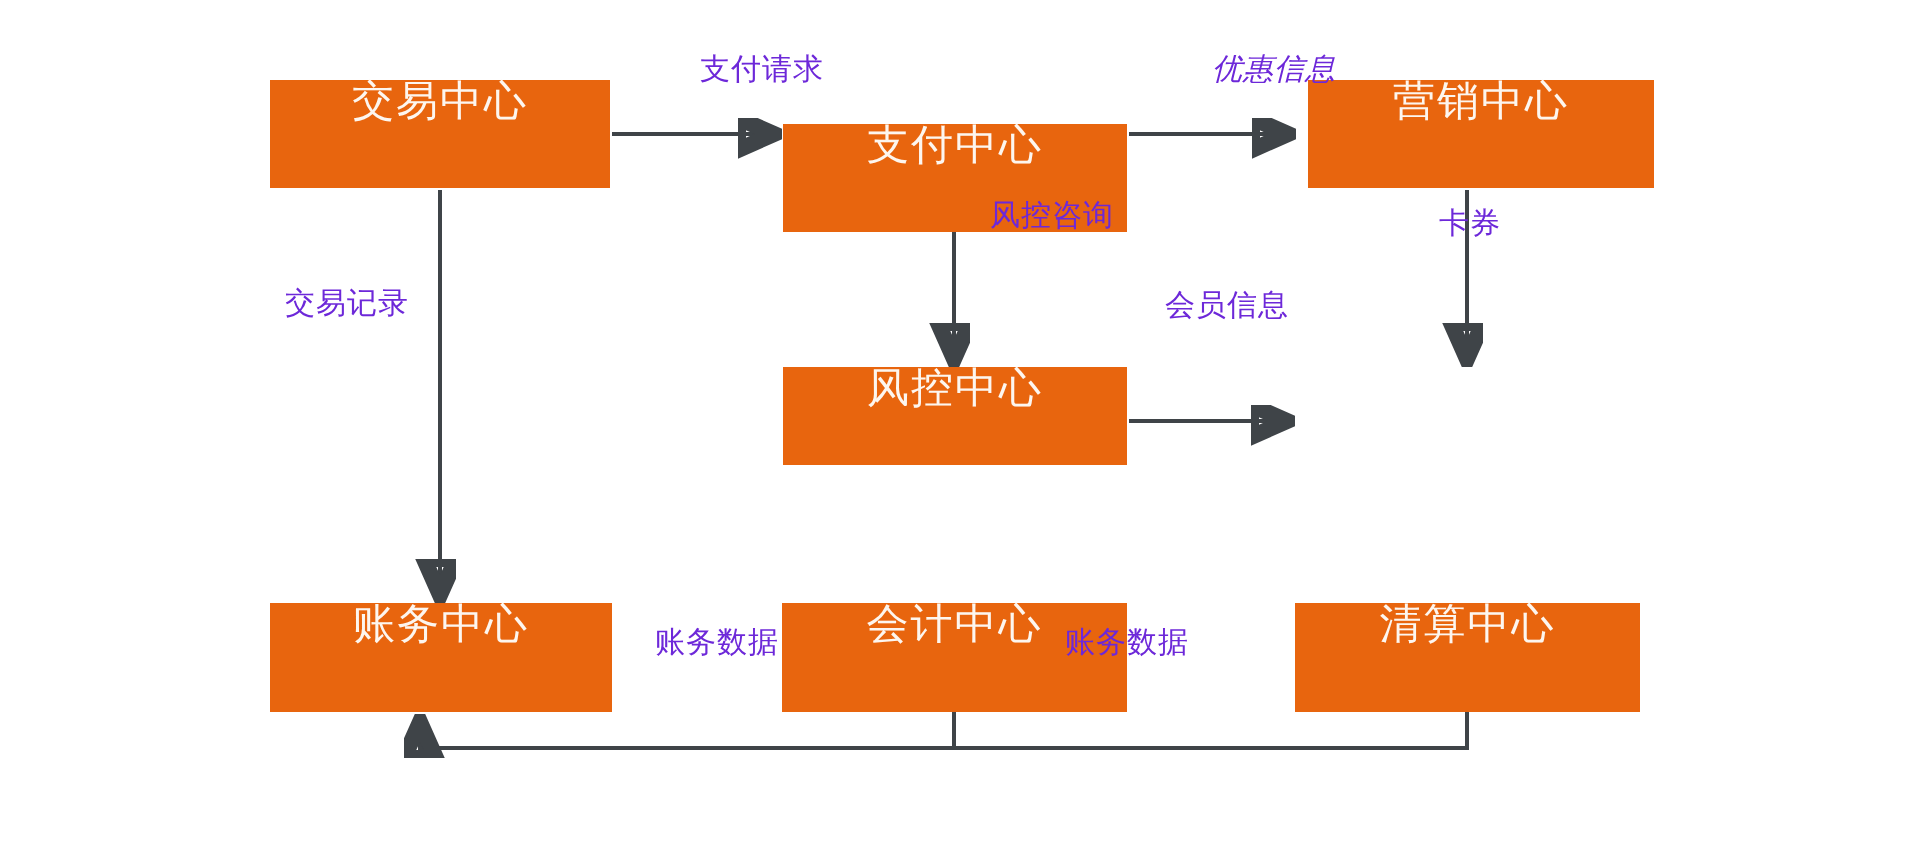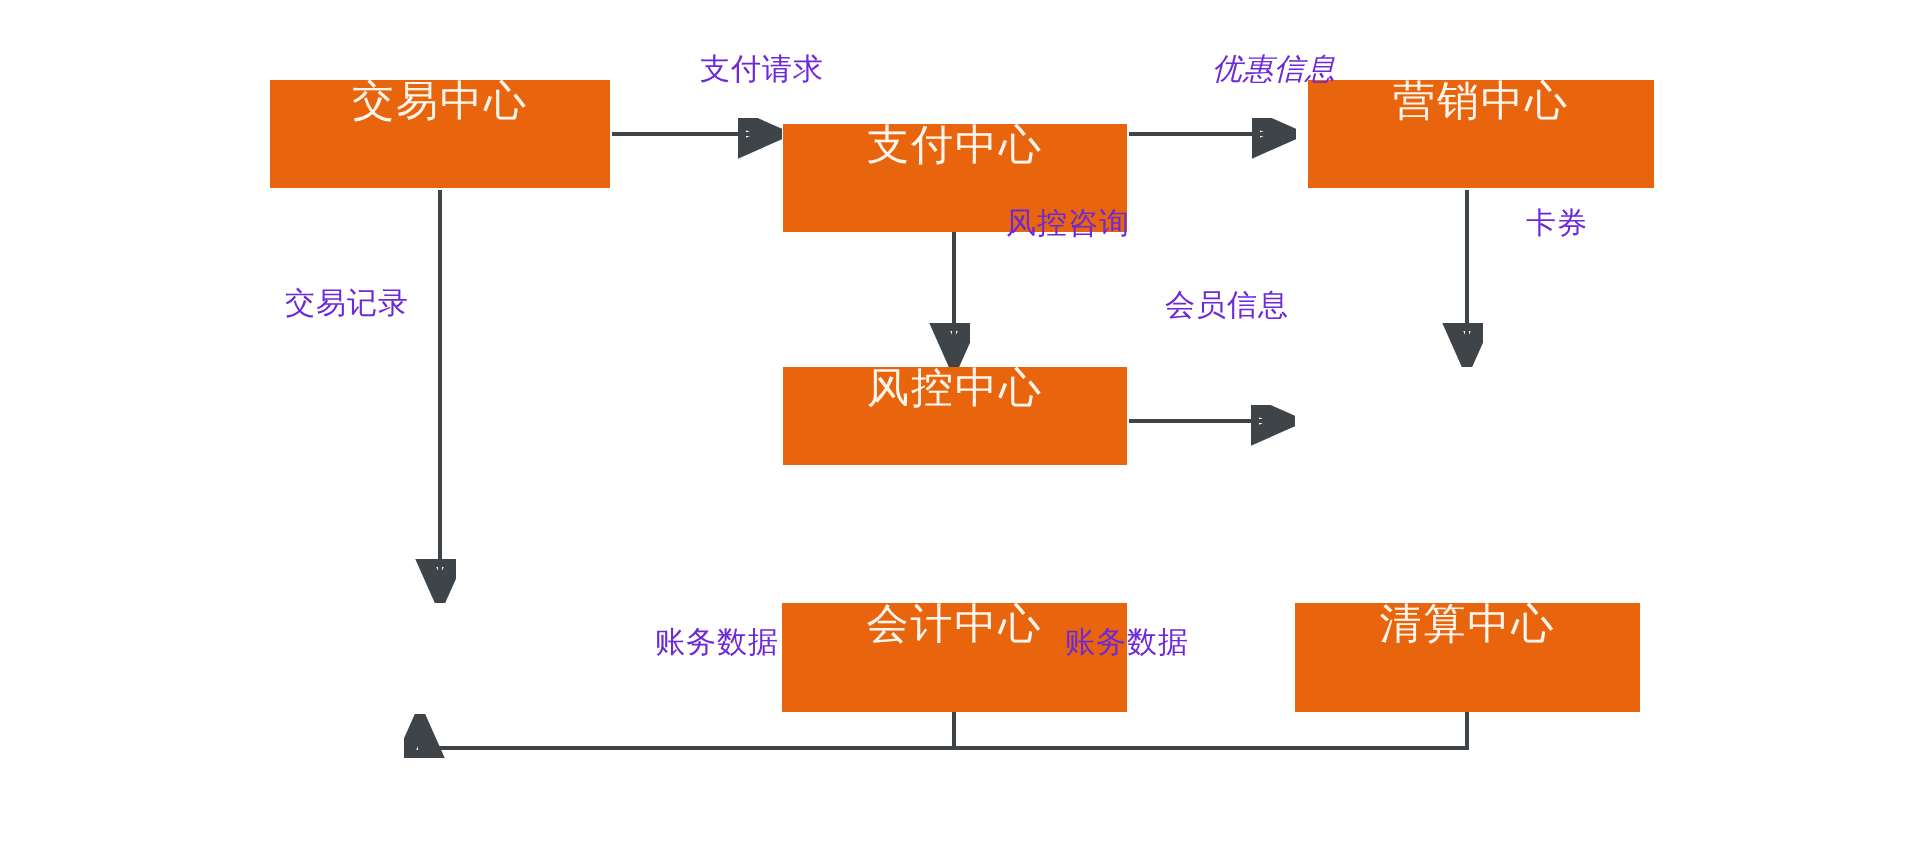--- a/index.html
+++ b/index.html
@@ -108,29 +108,32 @@
   </div>
   <div class="node" style="left:783px;top:84px;width:344px;height:108px;margin-top:40px;">
     <span>支付中心</span>
   </div>
   <div class="node" style="left:1296px;top:80px;width:346px;height:108px;margin-left:12px;">
     <span>营销中心</span>
   </div>
   <div class="node" style="left:783px;top:367px;width:344px;height:98px;">
     <span>风控中心</span>
   </div>
+  <div class="node" style="left:270px;top:603px;width:342px;height:109px;">
+    <span>账务中心</span>
+  </div>
   <div class="node" style="left:1295px;top:603px;width:345px;height:109px;">
     <span>清算中心</span>
   </div>
   <div class="node" style="left:782px;top:603px;width:345px;height:109px;">
     <span>会计中心</span>
   </div>
 
   <div class="edge-label" style="left:700px;top:54px;">支付请求</div>
   <div class="edge-label" style="left:1212px;top:54px;font-style:italic;">优惠信息</div>
-  <div class="edge-label" style="left:990px;top:208px;margin-left:16px;">风控咨询</div>
-  <div class="edge-label" style="left:1526px;top:208px;">卡券</div>
+  <div class="edge-label" style="left:990px;top:200px;">风控咨询</div>
+  <div class="edge-label" style="left:1439px;top:208px;">卡券</div>
   <div class="edge-label" style="left:285px;top:288px;">交易记录</div>
   <div class="edge-label" style="left:1165px;top:290px;">会员信息</div>
   <div class="edge-label" style="left:655px;top:627px;">账务数据</div>
   <div class="edge-label" style="left:1065px;top:627px;">账务数据</div>
 
 </div>
 
 </body></html>

